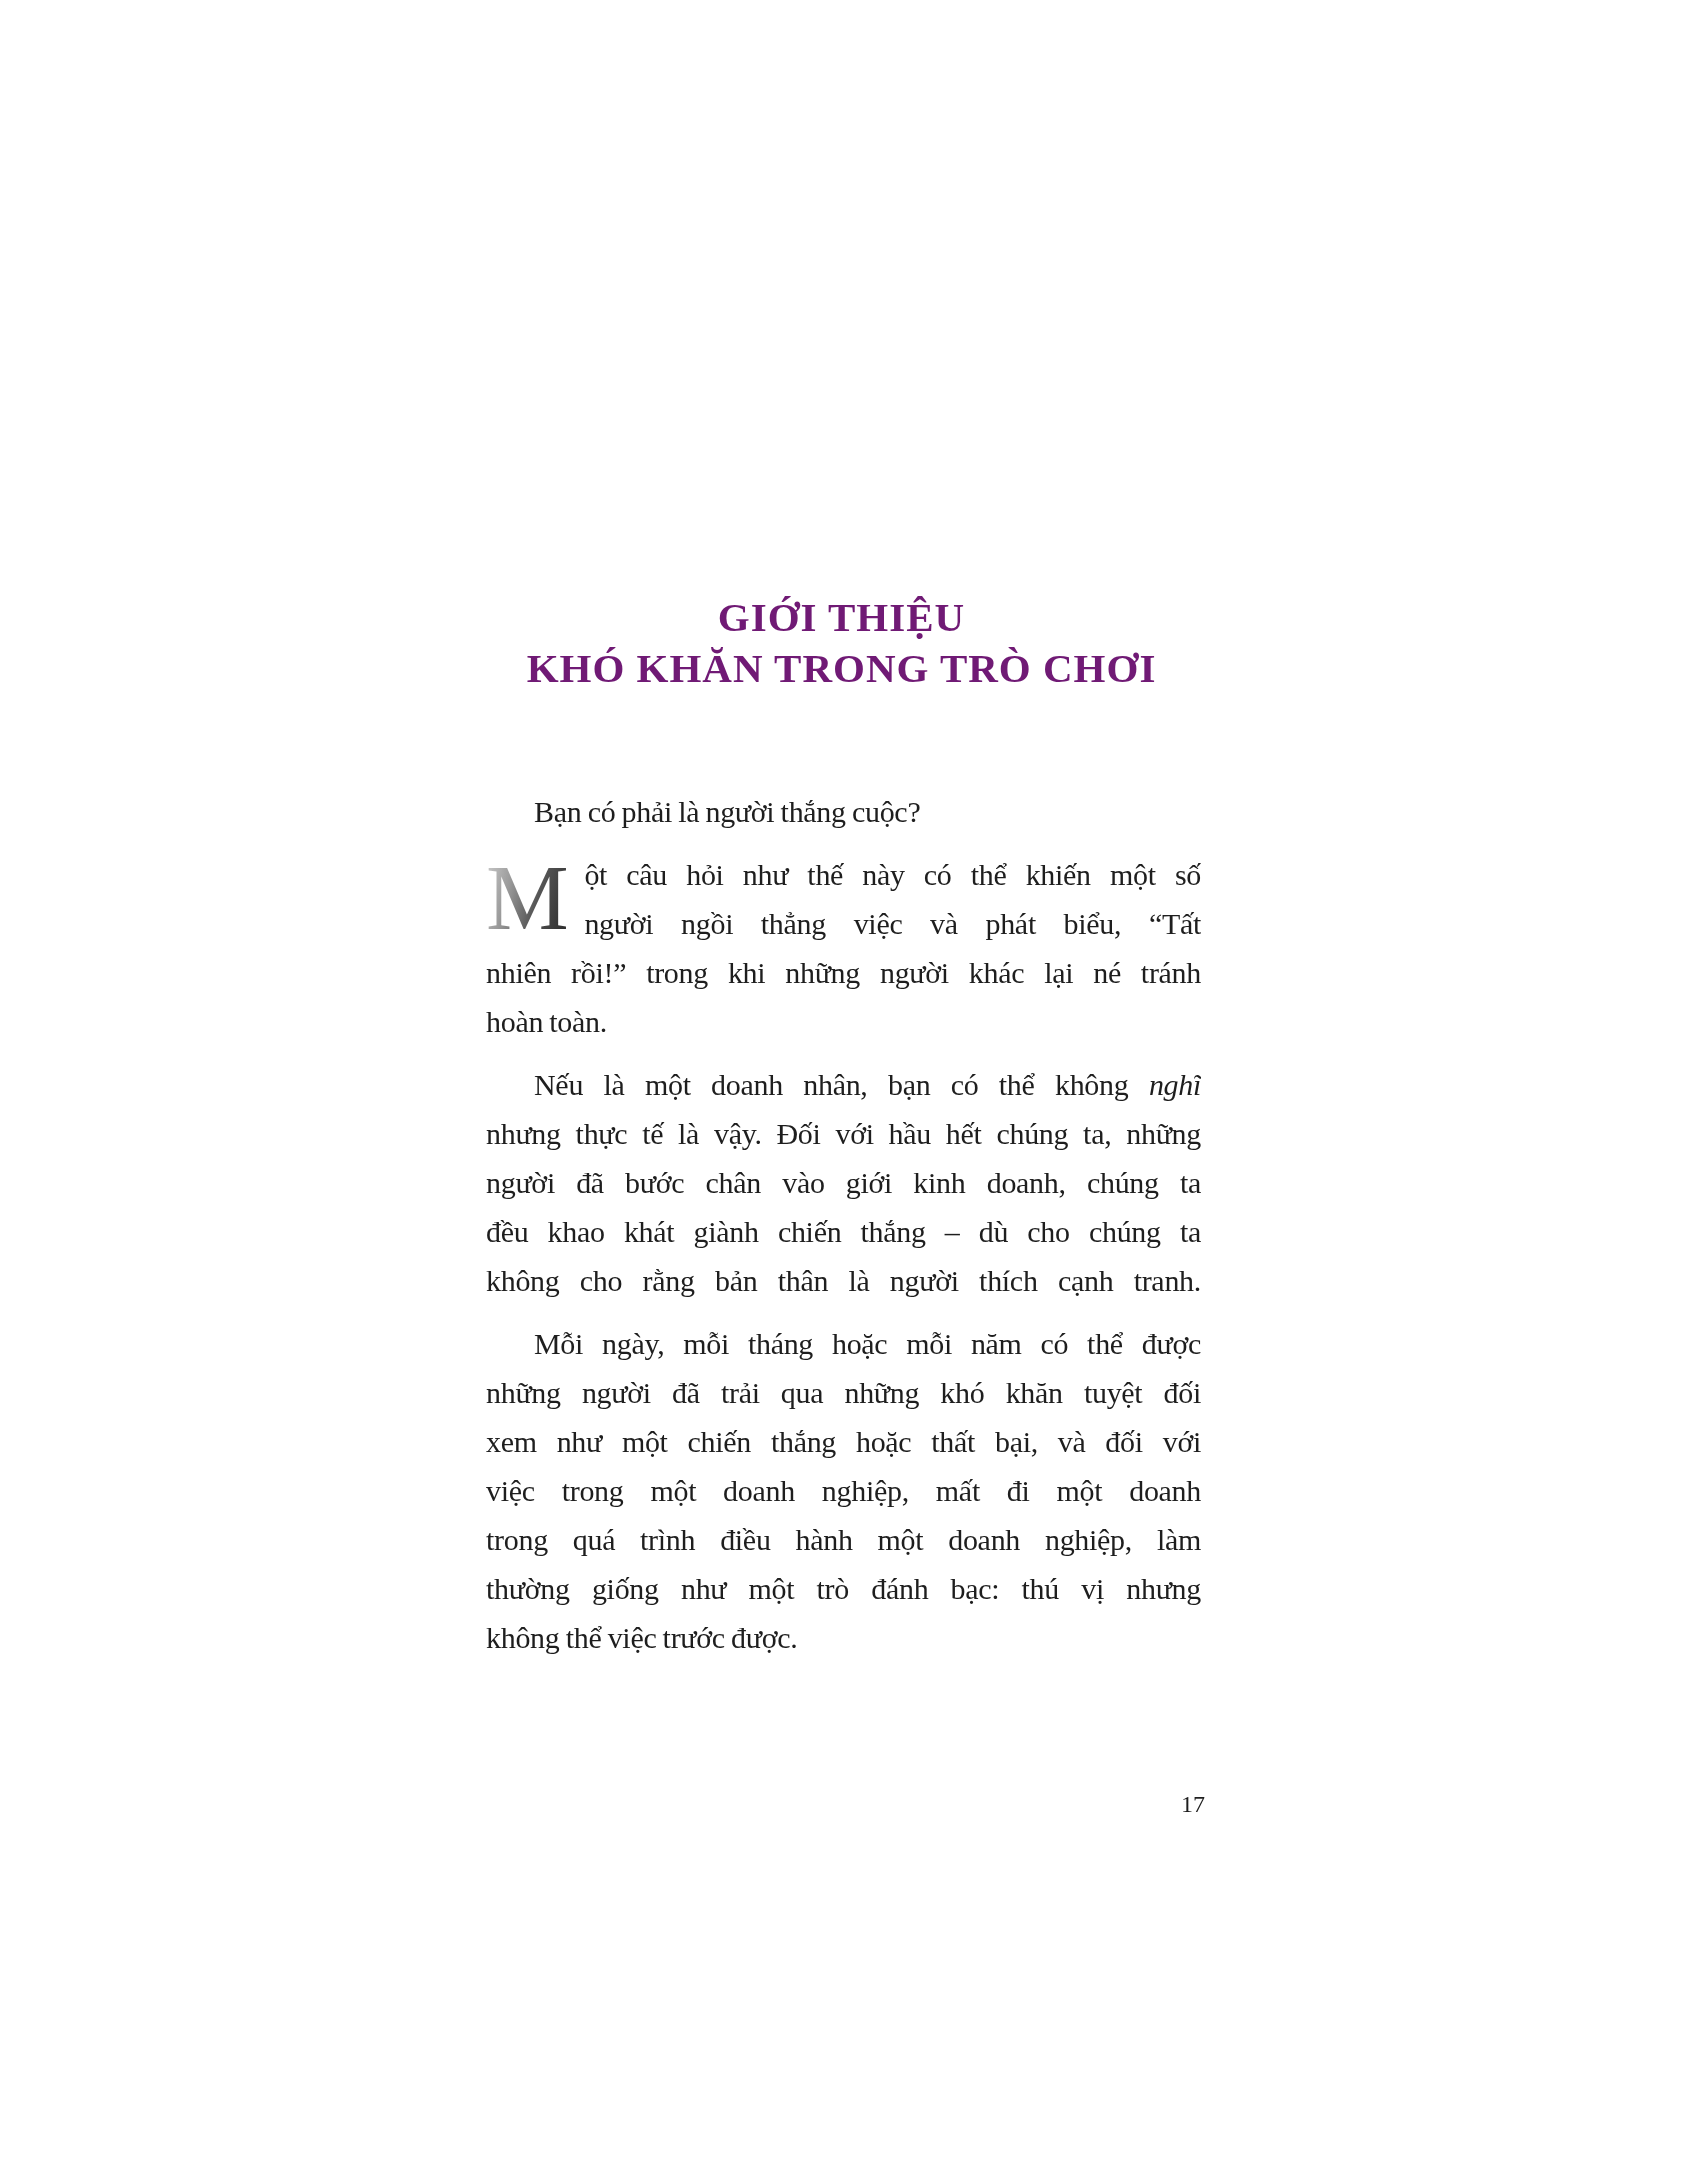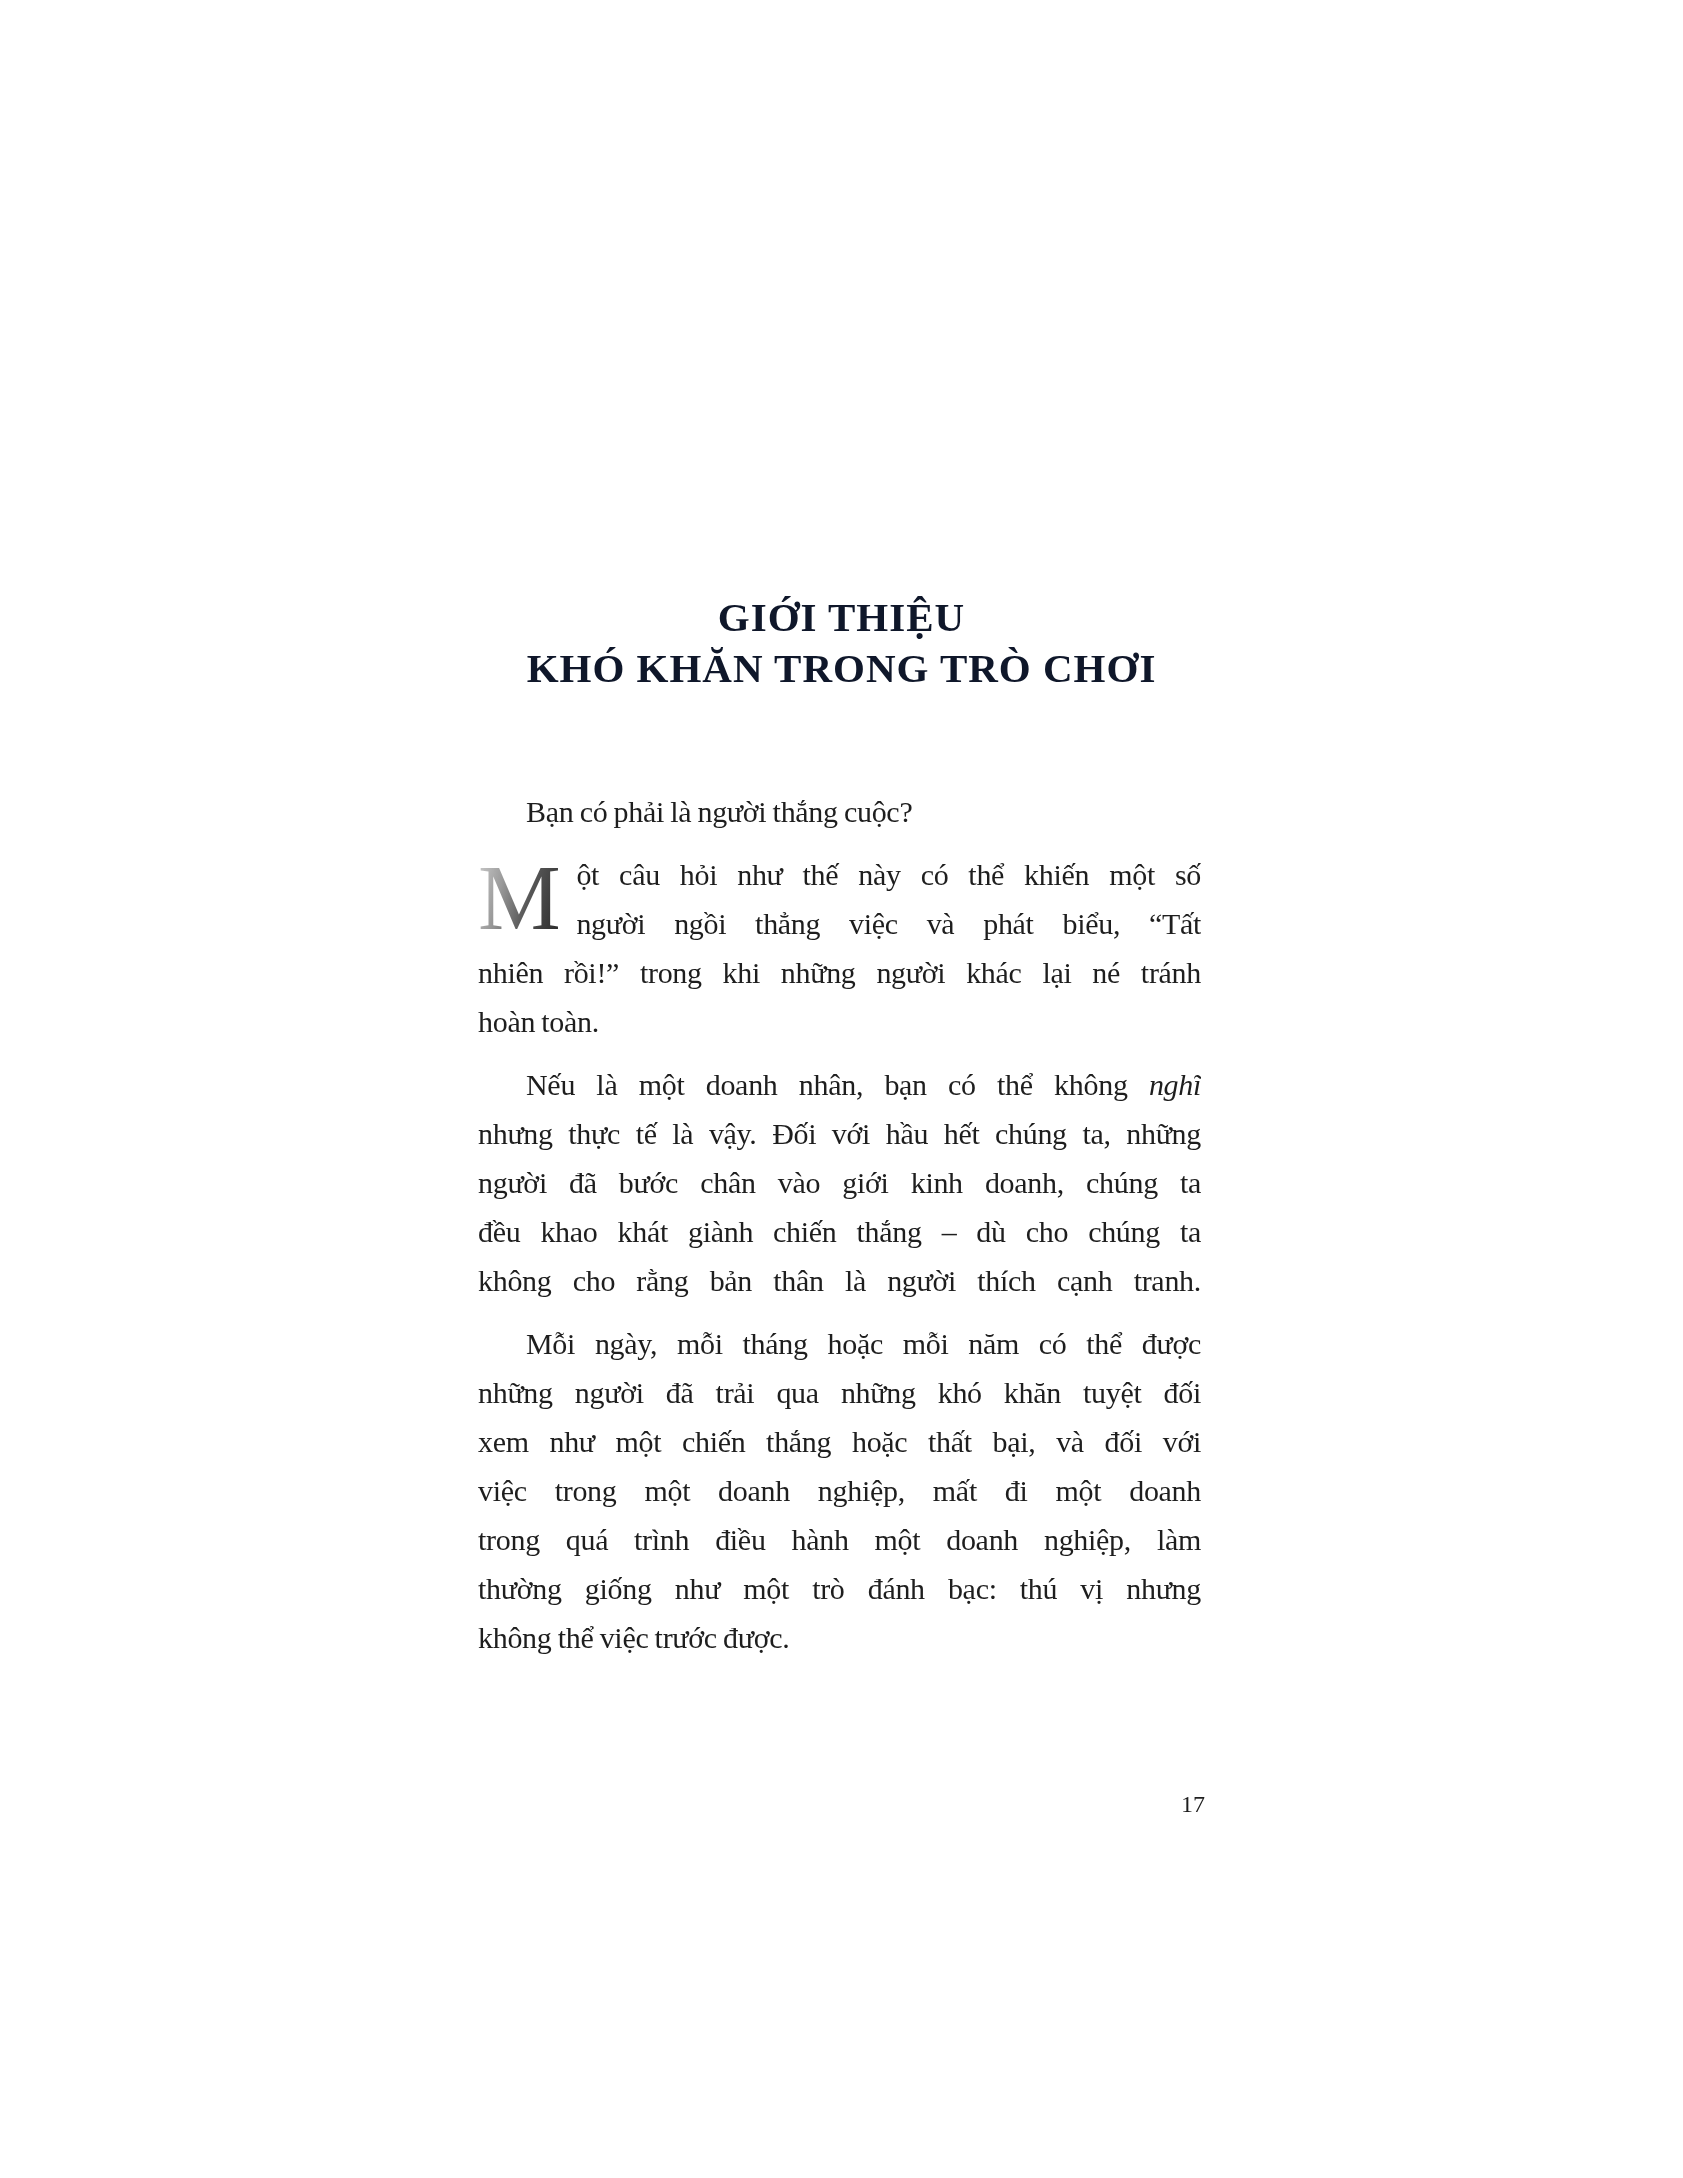--- a/index.html
+++ b/index.html
@@ -12,32 +12,32 @@
     overflow:hidden;
   }
   .title-block{
     position:absolute;
     top:592px;left:0;width:1683px;
     text-align:center;
     font-weight:bold;
     font-size:41px;
     line-height:51px;
     letter-spacing:1px;
-    color:#0f172a;
+    color:#701a75;
   }
   .content{
     position:absolute;
     top:787px;
     left:478px;
     width:723px;
     font-size:30px;
     letter-spacing:-0.3px;
     word-spacing:-1px;
   }
-  .para{margin:0 0 14px 0;}
+  .para{margin:0 0 14px 8px;}
   .line{
     height:49px;
     line-height:49px;
     text-align:justify;
     text-align-last:justify;
     overflow:hidden;
   }
   .line.last{text-align-last:left;}
   .line.indent{padding-left:48px;}
   .italic{font-style:italic;}

